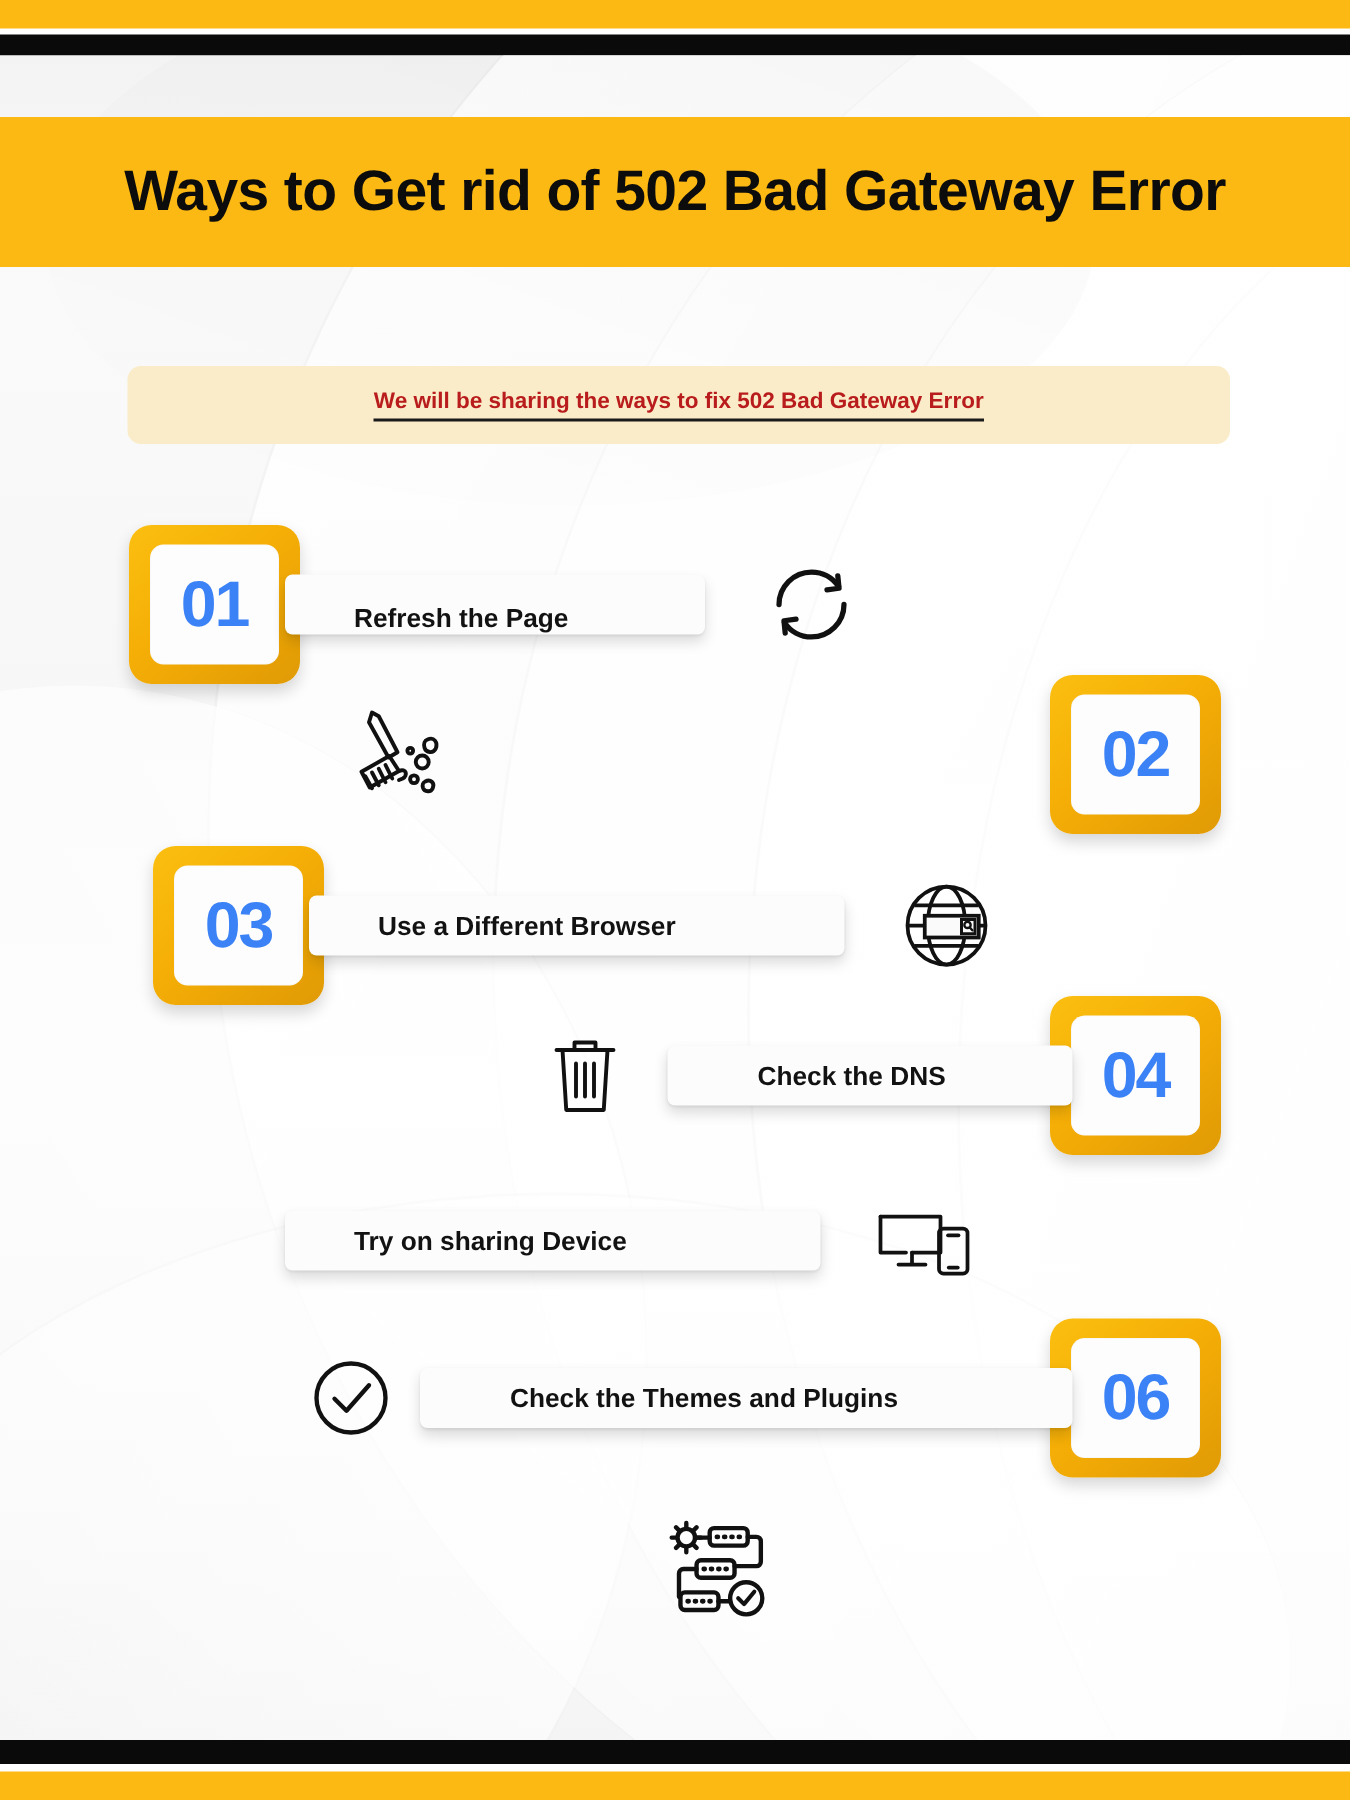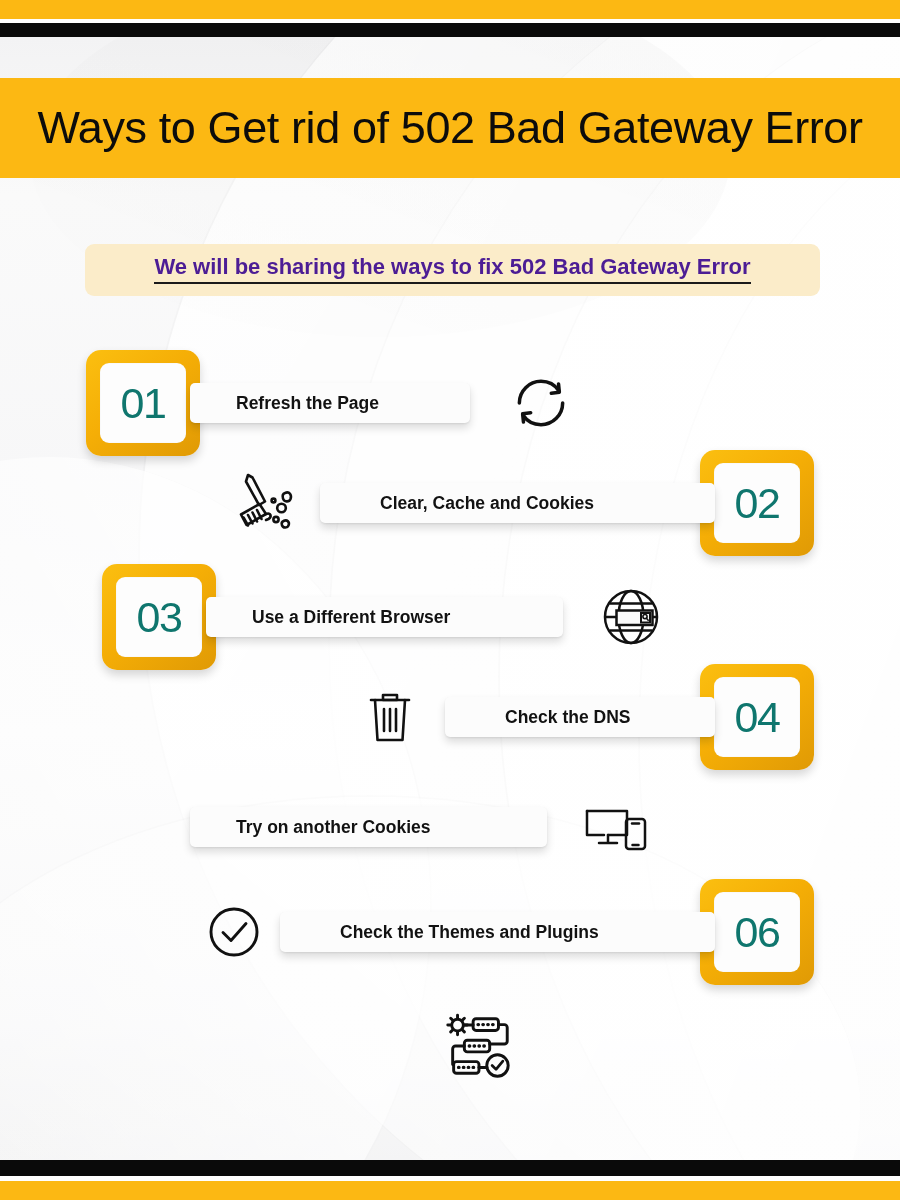--- a/index.html
+++ b/index.html
@@ -46,52 +46,52 @@
   .s7{ width:700px; height:360px; left:30px; top:-60px;
        background:linear-gradient(200deg,rgba(0,0,0,.022),rgba(255,255,255,0)); }
 
   
   .title-band{
     position:absolute; left:0; top:78px; width:900px; height:100px;
     background:#fcb813; display:flex; align-items:center; justify-content:center;
     z-index:6;
   }
   .title-band h1{
-    font-size:45px; font-weight:normal; color:#0c0c0c; letter-spacing:-.4px;
+    font-size:38px; font-weight:bold; color:#0c0c0c; letter-spacing:-.4px;
     white-space:nowrap; font-family:"Liberation Sans", sans-serif;
   }
 
   
   .subtitle-wrap{
     position:absolute; left:85px; top:244px; width:735px; height:52px;
     background:#fbecc9; border-radius:9px; z-index:6;
     display:flex; align-items:center; justify-content:center;
   }
   .subtitle-wrap .sub-text{
-    font-size:22px; font-weight:bold; color:#4c1d95; white-space:nowrap;
+    font-size:15px; font-weight:bold; color:#b91c1c; white-space:nowrap;
     border-bottom:2px solid #1a1a1a; padding-bottom:4px; line-height:1;
   }
 
   
   .row{ position:absolute; height:110px; z-index:5; }
 
   
   .badge{
     position:absolute; width:114px; height:106px; border-radius:15px;
     background:linear-gradient(140deg,#fbbf10 0%,#f5ae06 45%,#e09a05 100%);
     box-shadow:0 5px 10px rgba(0,0,0,.16);
     display:flex; align-items:center; justify-content:center;
   }
   .badge .inner{
     width:86px; height:80px; border-radius:9px; background:#fdfdfd;
     display:flex; align-items:center; justify-content:center;
     box-shadow:inset 0 0 0 .5px rgba(0,0,0,.03);
   }
   .badge .num{
-    font-size:43px; font-weight:normal; color:#0f766e; letter-spacing:-1.5px;
+    font-size:43px; font-weight:bold; color:#3b82f6; letter-spacing:-1.5px;
     line-height:1;
   }
 
   
   .label{
     position:absolute; height:40px; background:#fcfcfc;
     border-radius:5px; display:flex; align-items:center;
     box-shadow:0 5px 9px rgba(0,0,0,.14), 0 1px 2px rgba(0,0,0,.07);
   }
   .label span{
@@ -133,41 +133,38 @@
 <div class="subtitle-wrap">
   <div class="sub-text">We will be sharing the ways to fix 502 Bad Gateway Error</div>
 </div>
 
 <div class="row left" style="left:0; top:350px; width:900px;">
   <div class="badge" style="top:0;">
     <div class="inner">
       <div class="num">01</div>
     </div>
   </div>
-  <div class="label lft" style="left:190px; top:33px; width:280px;">
+  <div class="label lft" style="left:190px; top:33px; width:280px;align-items:flex-end;">
     <span>Refresh the Page</span>
   </div>
   <div class="iconbox" style="left:503px; top:15px;">
     <svg width="66" height="66" viewBox="0 0 64 64" fill="none" stroke="#111" stroke-width="3.4" stroke-linecap="round">
       <path d="M53 32a21 21 0 0 1-21 21 21 21 0 0 1-17.5-9.4"></path>
       <path d="M11 32a21 21 0 0 1 21-21 21 21 0 0 1 17.5 9.4"></path>
       <path d="M49 13.5 L49.8 21.5 L42 22.6" stroke-linejoin="round"></path>
       <path d="M15 50.5 L14.2 42.5 L22 41.4" stroke-linejoin="round"></path>
     </svg>
   </div>
 </div>
 
 <div class="row right" style="left:0; top:450px; width:900px;">
   <div class="badge" style="top:0;">
     <div class="inner">
       <div class="num">02</div>
     </div>
-  </div>
-  <div class="label rgt" style="left:320px; top:33px; width:395px;">
-    <span>Clear, Cache and Cookies</span>
   </div>
   <div class="iconbox" style="left:228px; top:14px;">
     <svg width="74" height="74" viewBox="0 0 74 74" fill="none" stroke="#111" stroke-width="2.6" stroke-linecap="round" stroke-linejoin="round">
       <path d="M19 10 L23.5 12.5 L36 36.5 L30 40 L17 16.5 Z"></path>
       <path d="M30.5 39 L12 49.5 L17.5 60 L37 49 Z"></path>
       <path d="M14.5 52.5 L19 60.5 M19 50 L23.5 58.5 M23.5 47.5 L28 56.5 M28 45 L32.5 54"></path>
       <path d="M37 49 C42 47 43 52 39.5 54 L37 55"></path>
       <circle cx="52.5" cy="43" r="4.3"></circle>
       <circle cx="47" cy="54.5" r="2.6"></circle>
       <circle cx="44.5" cy="35.5" r="1.9"></circle>
@@ -213,21 +210,21 @@
       <path d="M27 12 h14 v5 h-14 z"></path>
       <path d="M15 17 H53"></path>
       <path d="M19 17 L21.5 57 H46.5 L49 17"></path>
       <path d="M28 26 V48 M34 26 V48 M40 26 V48"></path>
     </svg>
   </div>
 </div>
 
 <div class="row left" style="left:0; top:774px; width:900px;">
   <div class="label lft" style="left:190px; top:33px; width:357px;">
-    <span>Try on another Cookies</span>
+    <span>Try on sharing Device</span>
   </div>
   <div class="iconbox" style="left:578px; top:16px;">
     <svg width="74" height="74" viewBox="0 0 74 74" fill="none" stroke="#111" stroke-width="2.5" stroke-linecap="round" stroke-linejoin="round">
       <path d="M8 20 h40 v24 h-19"></path>
       <path d="M8 20 v24 h17"></path>
       <path d="M20 52 h18 M29 44 v8"></path>
       <rect x="47" y="28" width="19" height="30" rx="3"></rect>
       <path d="M53 32.5 h7"></path>
       <path d="M53.5 54 h6"></path>
     </svg>

